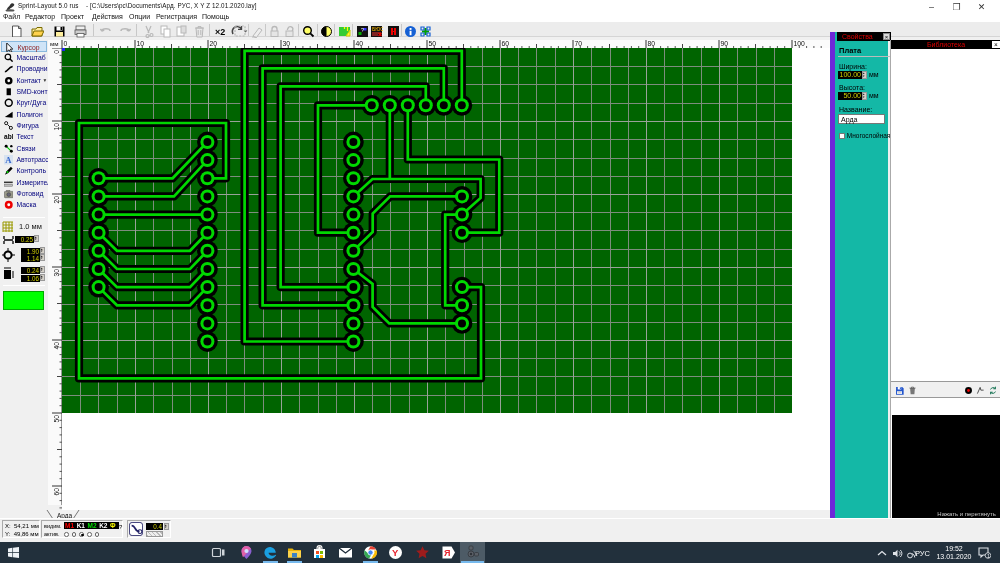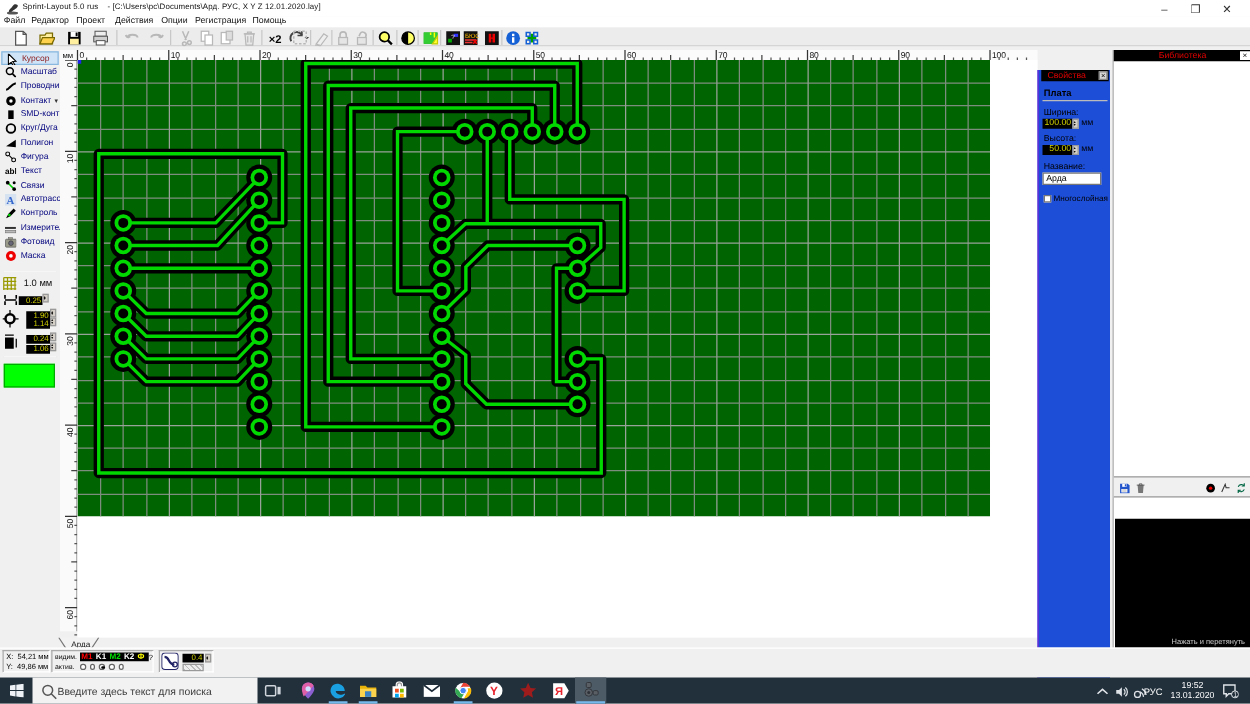--- a/index.html
+++ b/index.html
@@ -27,21 +27,21 @@
 .sp{display:inline-block;width:5px;height:7px;background:#d4d0c8;border:1px solid #999;vertical-align:top;position:relative}
 .sp i{position:absolute;left:0;width:3px;font-size:3px;line-height:3px;color:#000;font-style:normal}
 .sp i:first-child{top:0}.sp i:last-child{bottom:0}
 #sep1{position:absolute;left:3px;top:179.5px;width:42px;height:1px;background:#d0d0d0;border-bottom:1px solid #fff}
 #sep2{position:absolute;left:3px;top:248px;width:42px;height:1px;background:#d0d0d0;border-bottom:1px solid #fff}
 #swatch{position:absolute;left:3px;top:254px;width:41px;height:19px;background:#00ff00;border:1px solid #0a0}
 #rulcorner{position:absolute;left:48px;top:40px;width:782px;height:8px;background:#fbfbfb}
 #rulcorner svg,#lrul svg,#canvas svg{display:block}
 #lrul{position:absolute;left:48px;top:48px;width:14px;height:457px;background:#fafafa;border-right:1px solid #999}
 #canvas{position:absolute;left:62px;top:48px;width:768px;height:462px;background:#fff}
-#props{position:absolute;left:830px;top:56px;width:58px;height:498px;background:#1d4ed8;border-left:1px solid #6d28d9;font-size:7px;white-space:nowrap}
+#props{position:absolute;left:830px;top:32px;width:58px;height:498px;background:#14b8a6;border-left:5px solid #6d28d9;font-size:7px;white-space:nowrap}
 #props .cap{position:absolute;left:2px;top:0px;width:54px;height:9px;background:#000;color:#e00000;font-size:7px;padding-left:5px;line-height:9px}
 #props .capx{position:absolute;right:1px;top:1px;width:7px;height:7px;background:#d8d8d8;border:1px solid #888;color:#000;font-size:6px;line-height:6px;text-align:center}
 #lib{position:absolute;left:890px;top:40px;width:110px;height:479px;background:#fff;border-left:1px solid #aaa}
 #lib .cap{position:absolute;left:0;top:0;width:110px;height:9px;background:#000;color:#e00000;font-size:7px;text-align:center;line-height:9px}
 #lib .capx{position:absolute;right:1px;top:1px;width:8px;height:7px;background:#fff;color:#000;font-size:6.5px;line-height:7px;text-align:center}
 #libbar{position:absolute;left:0;top:341px;width:110px;height:17px;background:#f0f0f0;border-top:1px solid #999;border-bottom:1px solid #999}
 #libprev{position:absolute;left:1px;top:375px;width:108px;height:104px;background:#000;color:#c8c8c8;font-size:6px}
 #libprev span{position:absolute;right:4px;bottom:2px}
 #status{position:absolute;left:0;top:518px;width:1000px;height:24px;background:#f0f0f0;border-top:1px solid #fff;font-size:6.5px}
 .sbox{position:absolute;top:1px;height:18px;border:1px solid #aaa;border-right-color:#fff;border-bottom-color:#fff;background:#f0f0f0}
@@ -750,27 +750,20 @@
         <i>▴</i>
         <i>▾</i>
       </span>
    <span style="position:absolute;left:18px;top:10px;width:17px;height:6px;background:repeating-linear-gradient(45deg,#bbb 0 1px,#eee 1px 3px);border:1px solid #999"></span>
  </div>
 </div>
 <div id="taskbar">
  <svg id="start" width="11" height="11" viewBox="0 0 14 14">
       <path d="M0 1.9L5.6 1v5.4H0zM6.4.9L14 0v6.4H6.4zM0 7.4h5.6v5.5L0 12zM6.4 7.4H14V14l-7.6-1z" fill="#eef2f6"></path>
     </svg>
- <div id="search">
-      <svg class="mag" width="13" height="13" viewBox="0 0 13 13">
-        <circle cx="5.2" cy="5.2" r="3.9" fill="none" stroke="#555" stroke-width="1.2"></circle>
-        <line x1="8" y1="8" x2="12" y2="12" stroke="#555" stroke-width="1.2"></line>
-      </svg>
-      <span class="stext">Введите здесь текст для поиска</span>
-    </div>
  <div class="tki" style="left:211px"><svg width="15" height="15" viewBox="0 0 15 15">
         <rect x="1.5" y="3.5" width="8" height="8" rx="1" fill="none" stroke="#cfd5da" stroke-width="1.2"></rect>
         <rect x="11" y="4.5" width="2.5" height="6" fill="#cfd5da"></rect>
       </svg></div>
     <div class="tki" style="left:239px"><svg width="15" height="15" viewBox="0 0 15 15">
         <path d="M7.5 1a5 5 0 015 5c0 3.4-5 8-5 8s-5-4.6-5-8a5 5 0 015-5z" fill="#8b5fd0"></path>
         <path d="M7.5 1a5 5 0 014.4 2.6L4 12.2C3.1 10.7 2.5 7.4 2.5 6a5 5 0 015-5z" fill="#e060a8"></path>
         <circle cx="7.5" cy="6" r="2.1" fill="#cfe0ff"></circle>
       </svg></div>
     <div class="tki" style="left:263px"><svg width="15" height="15" viewBox="0 0 15 15">

